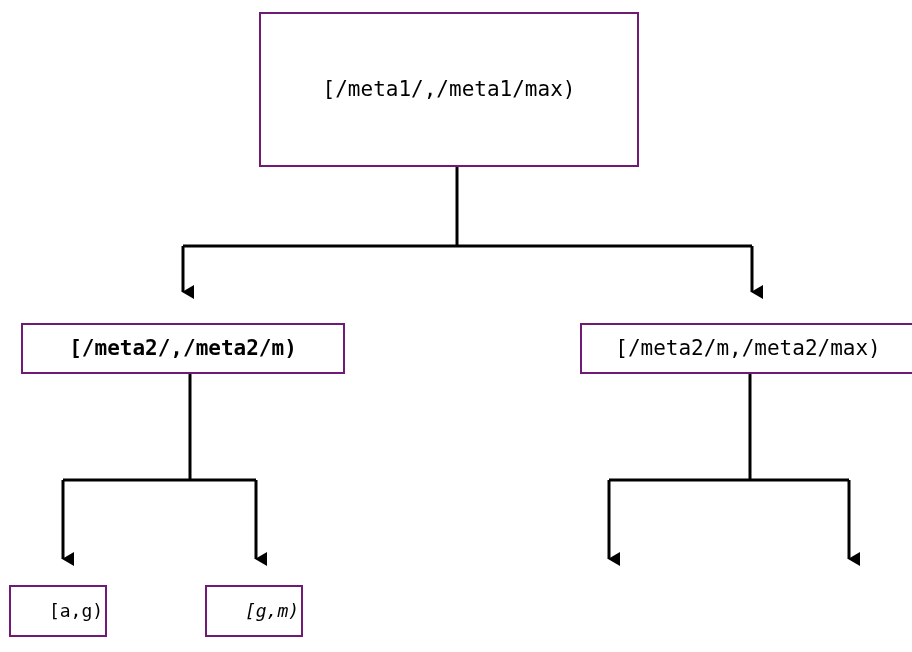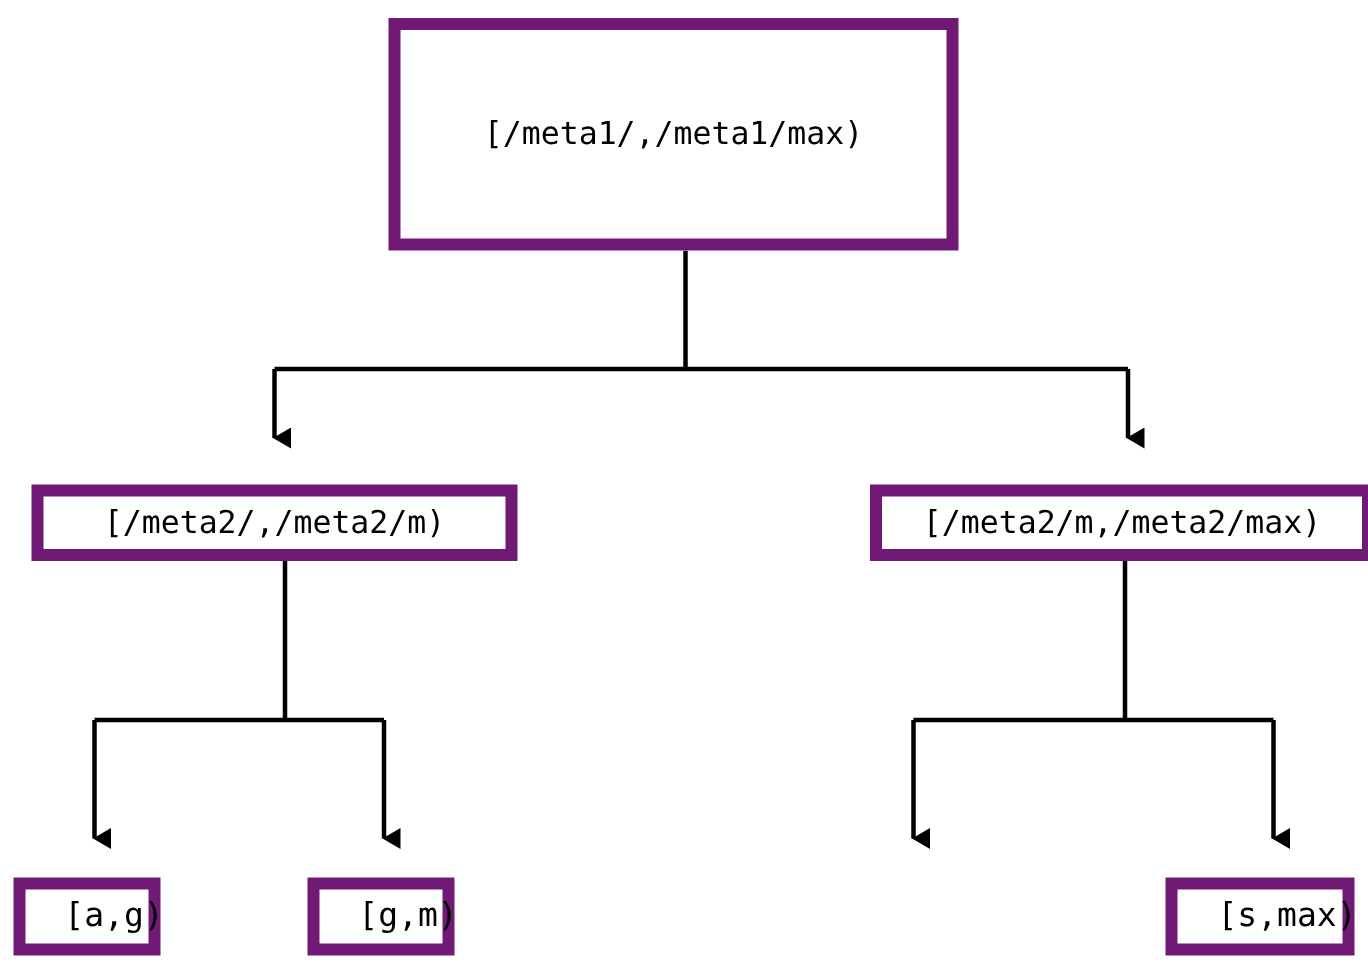--- a/index.html
+++ b/index.html
@@ -18,35 +18,35 @@
   #diagram-svg {
     position: absolute;
     left: 0;
     top: 0;
     width: 912px;
     height: 652px;
   }
   .node-box {
     position: absolute;
     box-sizing: border-box;
-    border: 8px solid #701a75;
+    border: 2px solid #701a75;
     background: #ffffff;
     display: flex;
     align-items: center;
     justify-content: center;
     color: #000000;
   }
   .node-label {
     white-space: pre;
     letter-spacing: 0px;
     line-height: 1;
   }
   .node-root .node-label { font-size: 21px; }
   .node-mid  .node-label { font-size: 21px; }
-  .node-leaf .node-label { font-size: 22px; margin-left: 36px; }
+  .node-leaf .node-label { font-size: 18px; margin-left: 36px; }
 </style>
 </head>
 <body>
 
 <div id="diagram-root">
 
   <svg id="diagram-svg" viewBox="0 0 912 652" xmlns="http://www.w3.org/2000/svg">
     <defs>
       <marker id="arrowdown" markerWidth="14" markerHeight="14" refX="7" refY="12" orient="auto" markerUnits="userSpaceOnUse">
         <polygon points="0,1 14,1 7,13" fill="#000000"></polygon>
@@ -72,34 +72,31 @@
       <path d="M609,480 L849,480" stroke="#000000" stroke-width="3" fill="none"></path>
       <path d="M609,480 L609,559" stroke="#000000" stroke-width="3" fill="none" marker-end="url(#arrowdown)"></path>
       <path d="M849,480 L849,559" stroke="#000000" stroke-width="3" fill="none" marker-end="url(#arrowdown)"></path>
     </g>
   </svg>
 
   <div class="node-box node-root" style="left:259px; top:12px; width:380px; height:155px;">
     <span class="node-label">[/meta1/,/meta1/max)</span>
   </div>
 
-  <div class="node-box node-mid" style="left:21px; top:323px; width:324px; height:51px;">
+  <div class="node-box node-mid" style="left:21px; top:323px; width:324px; height:51px;font-weight:bold;">
     <span class="node-label">[/meta2/,/meta2/m)</span>
   </div>
 
   <div class="node-box node-mid" style="left:580px; top:323px; width:336px; height:51px;">
     <span class="node-label">[/meta2/m,/meta2/max)</span>
   </div>
 
   <div class="node-box node-leaf" style="left:9px; top:585px; width:98px; height:52px;">
     <span class="node-label">[a,g)</span>
   </div>
 
-  <div class="node-box node-leaf" style="left:205px; top:585px; width:98px; height:52px;">
+  <div class="node-box node-leaf" style="left:205px; top:585px; width:98px; height:52px;font-style:italic;">
     <span class="node-label">[g,m)</span>
   </div>
 
 
-  <div class="node-box node-leaf" style="left:777px; top:585px; width:126px; height:52px;">
-    <span class="node-label">[s,max)</span>
-  </div>
 
 </div>
 
 </body></html>

